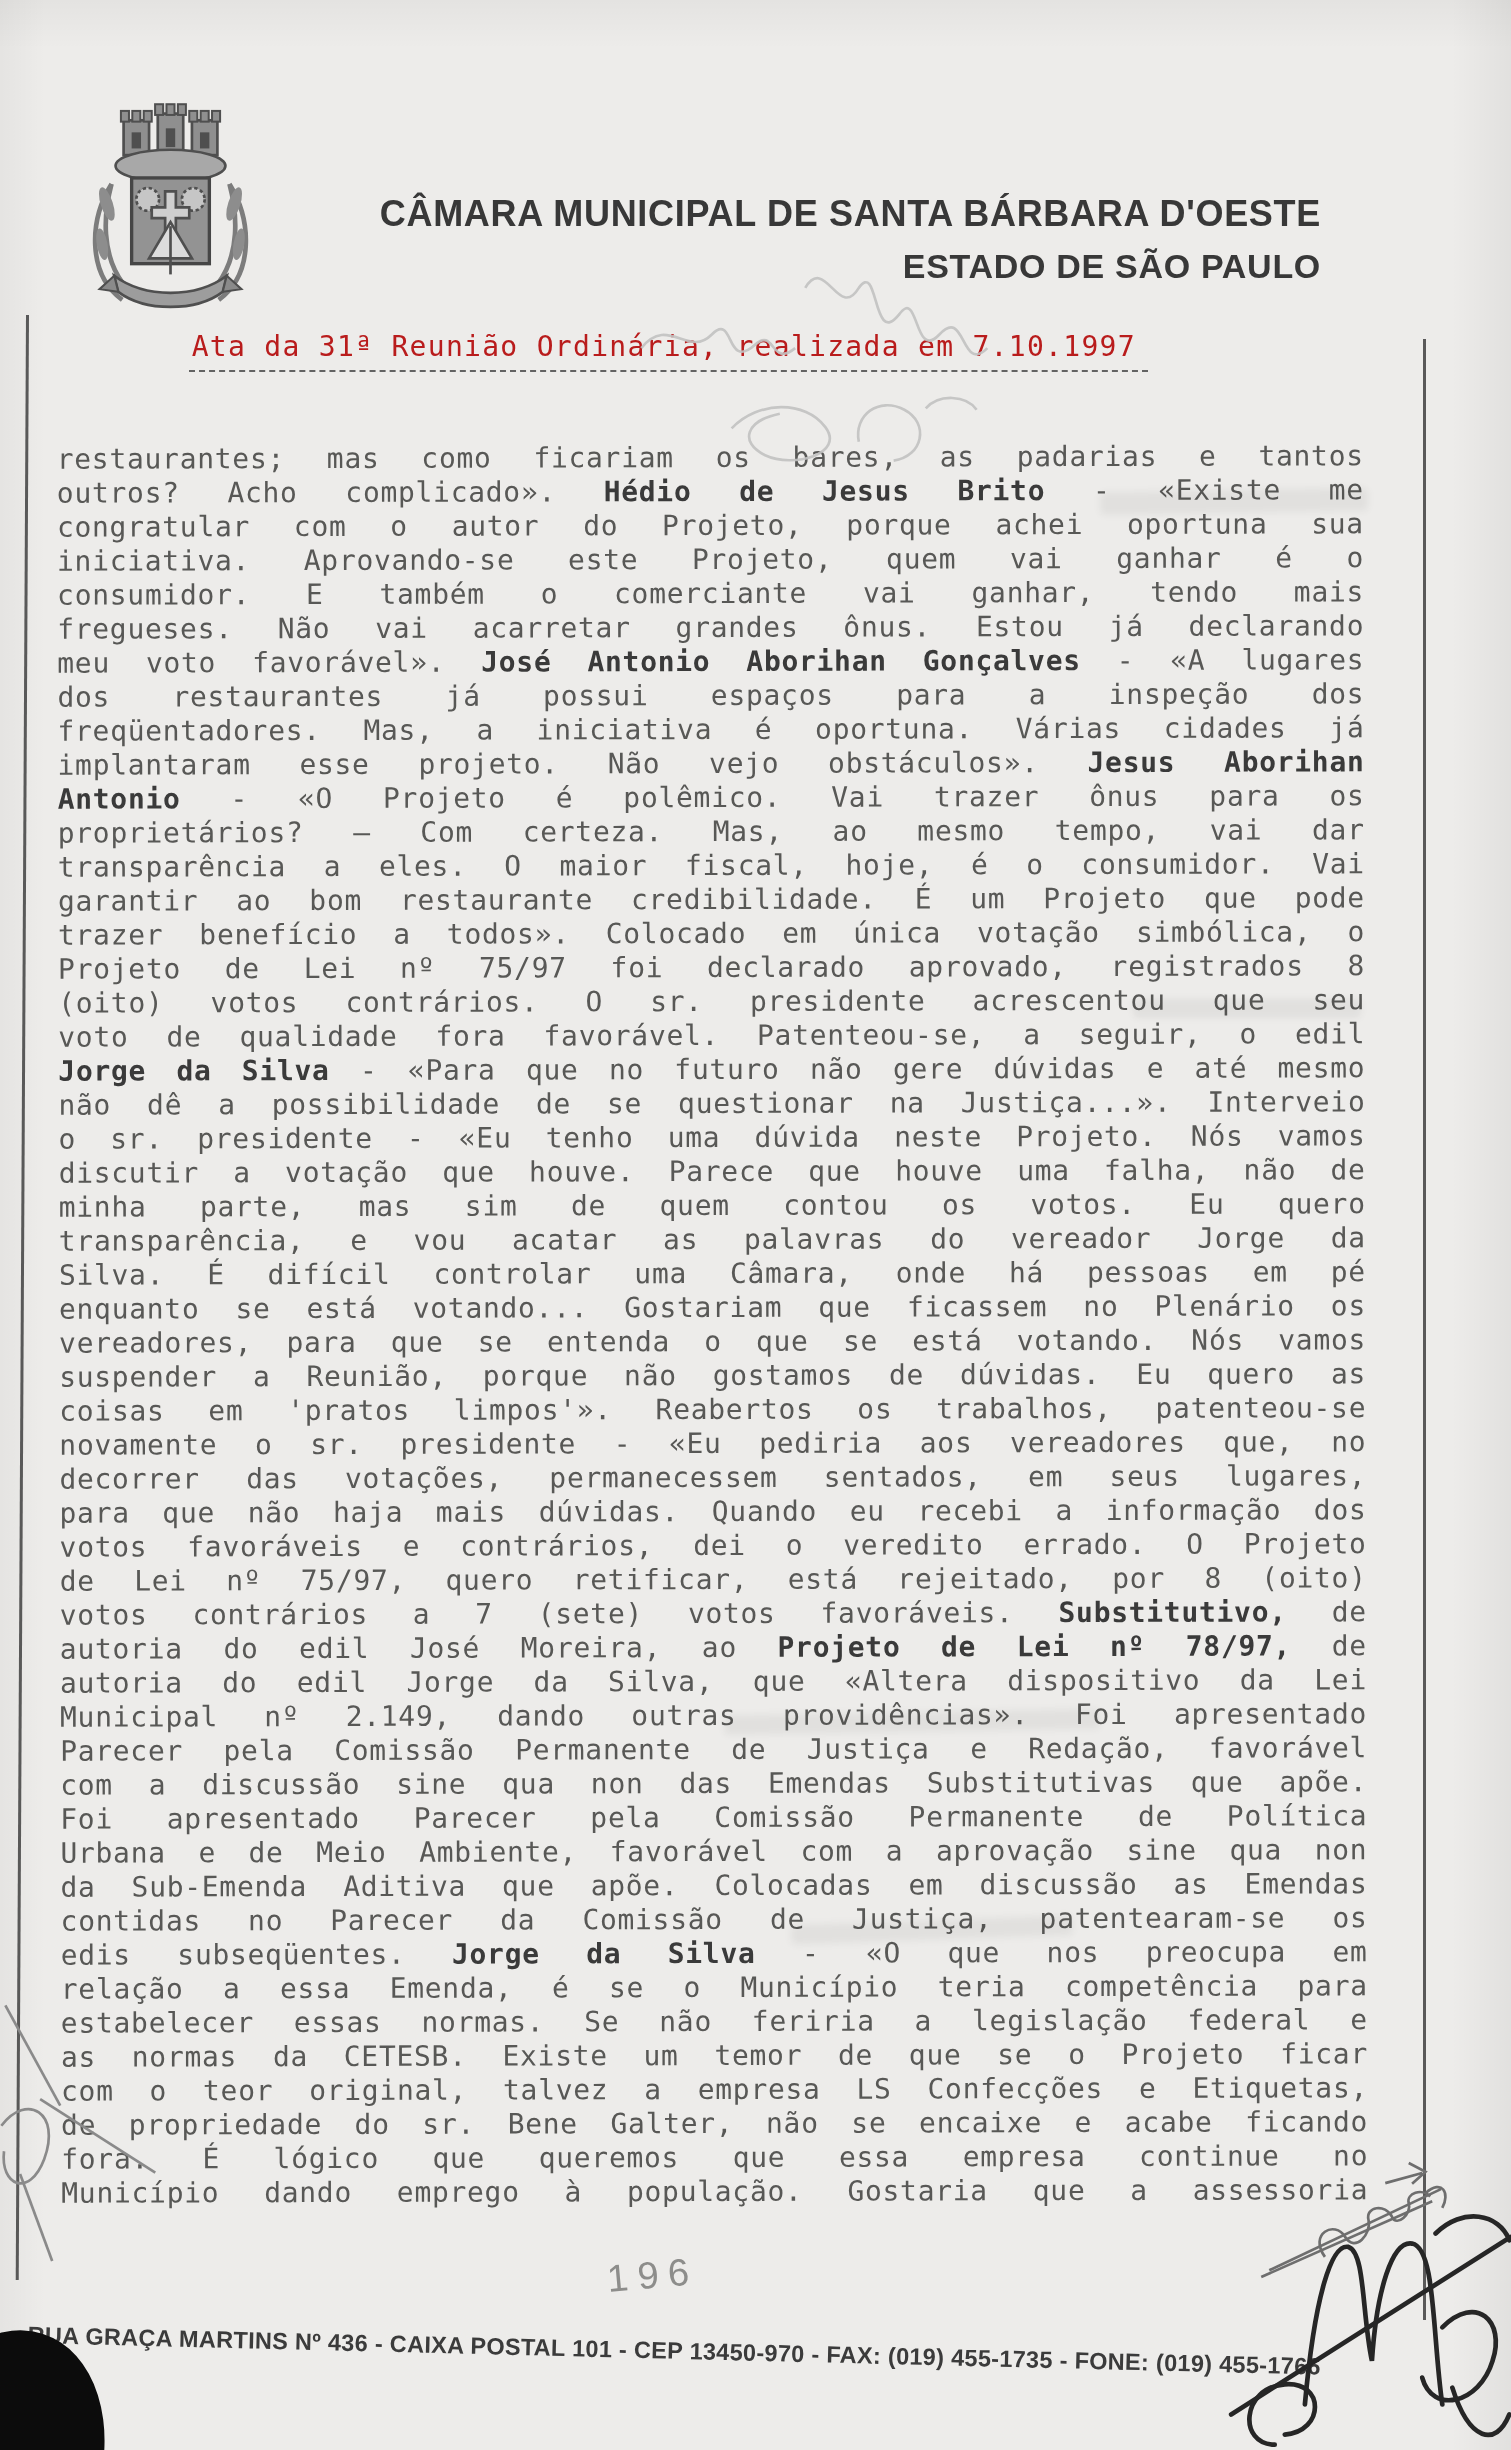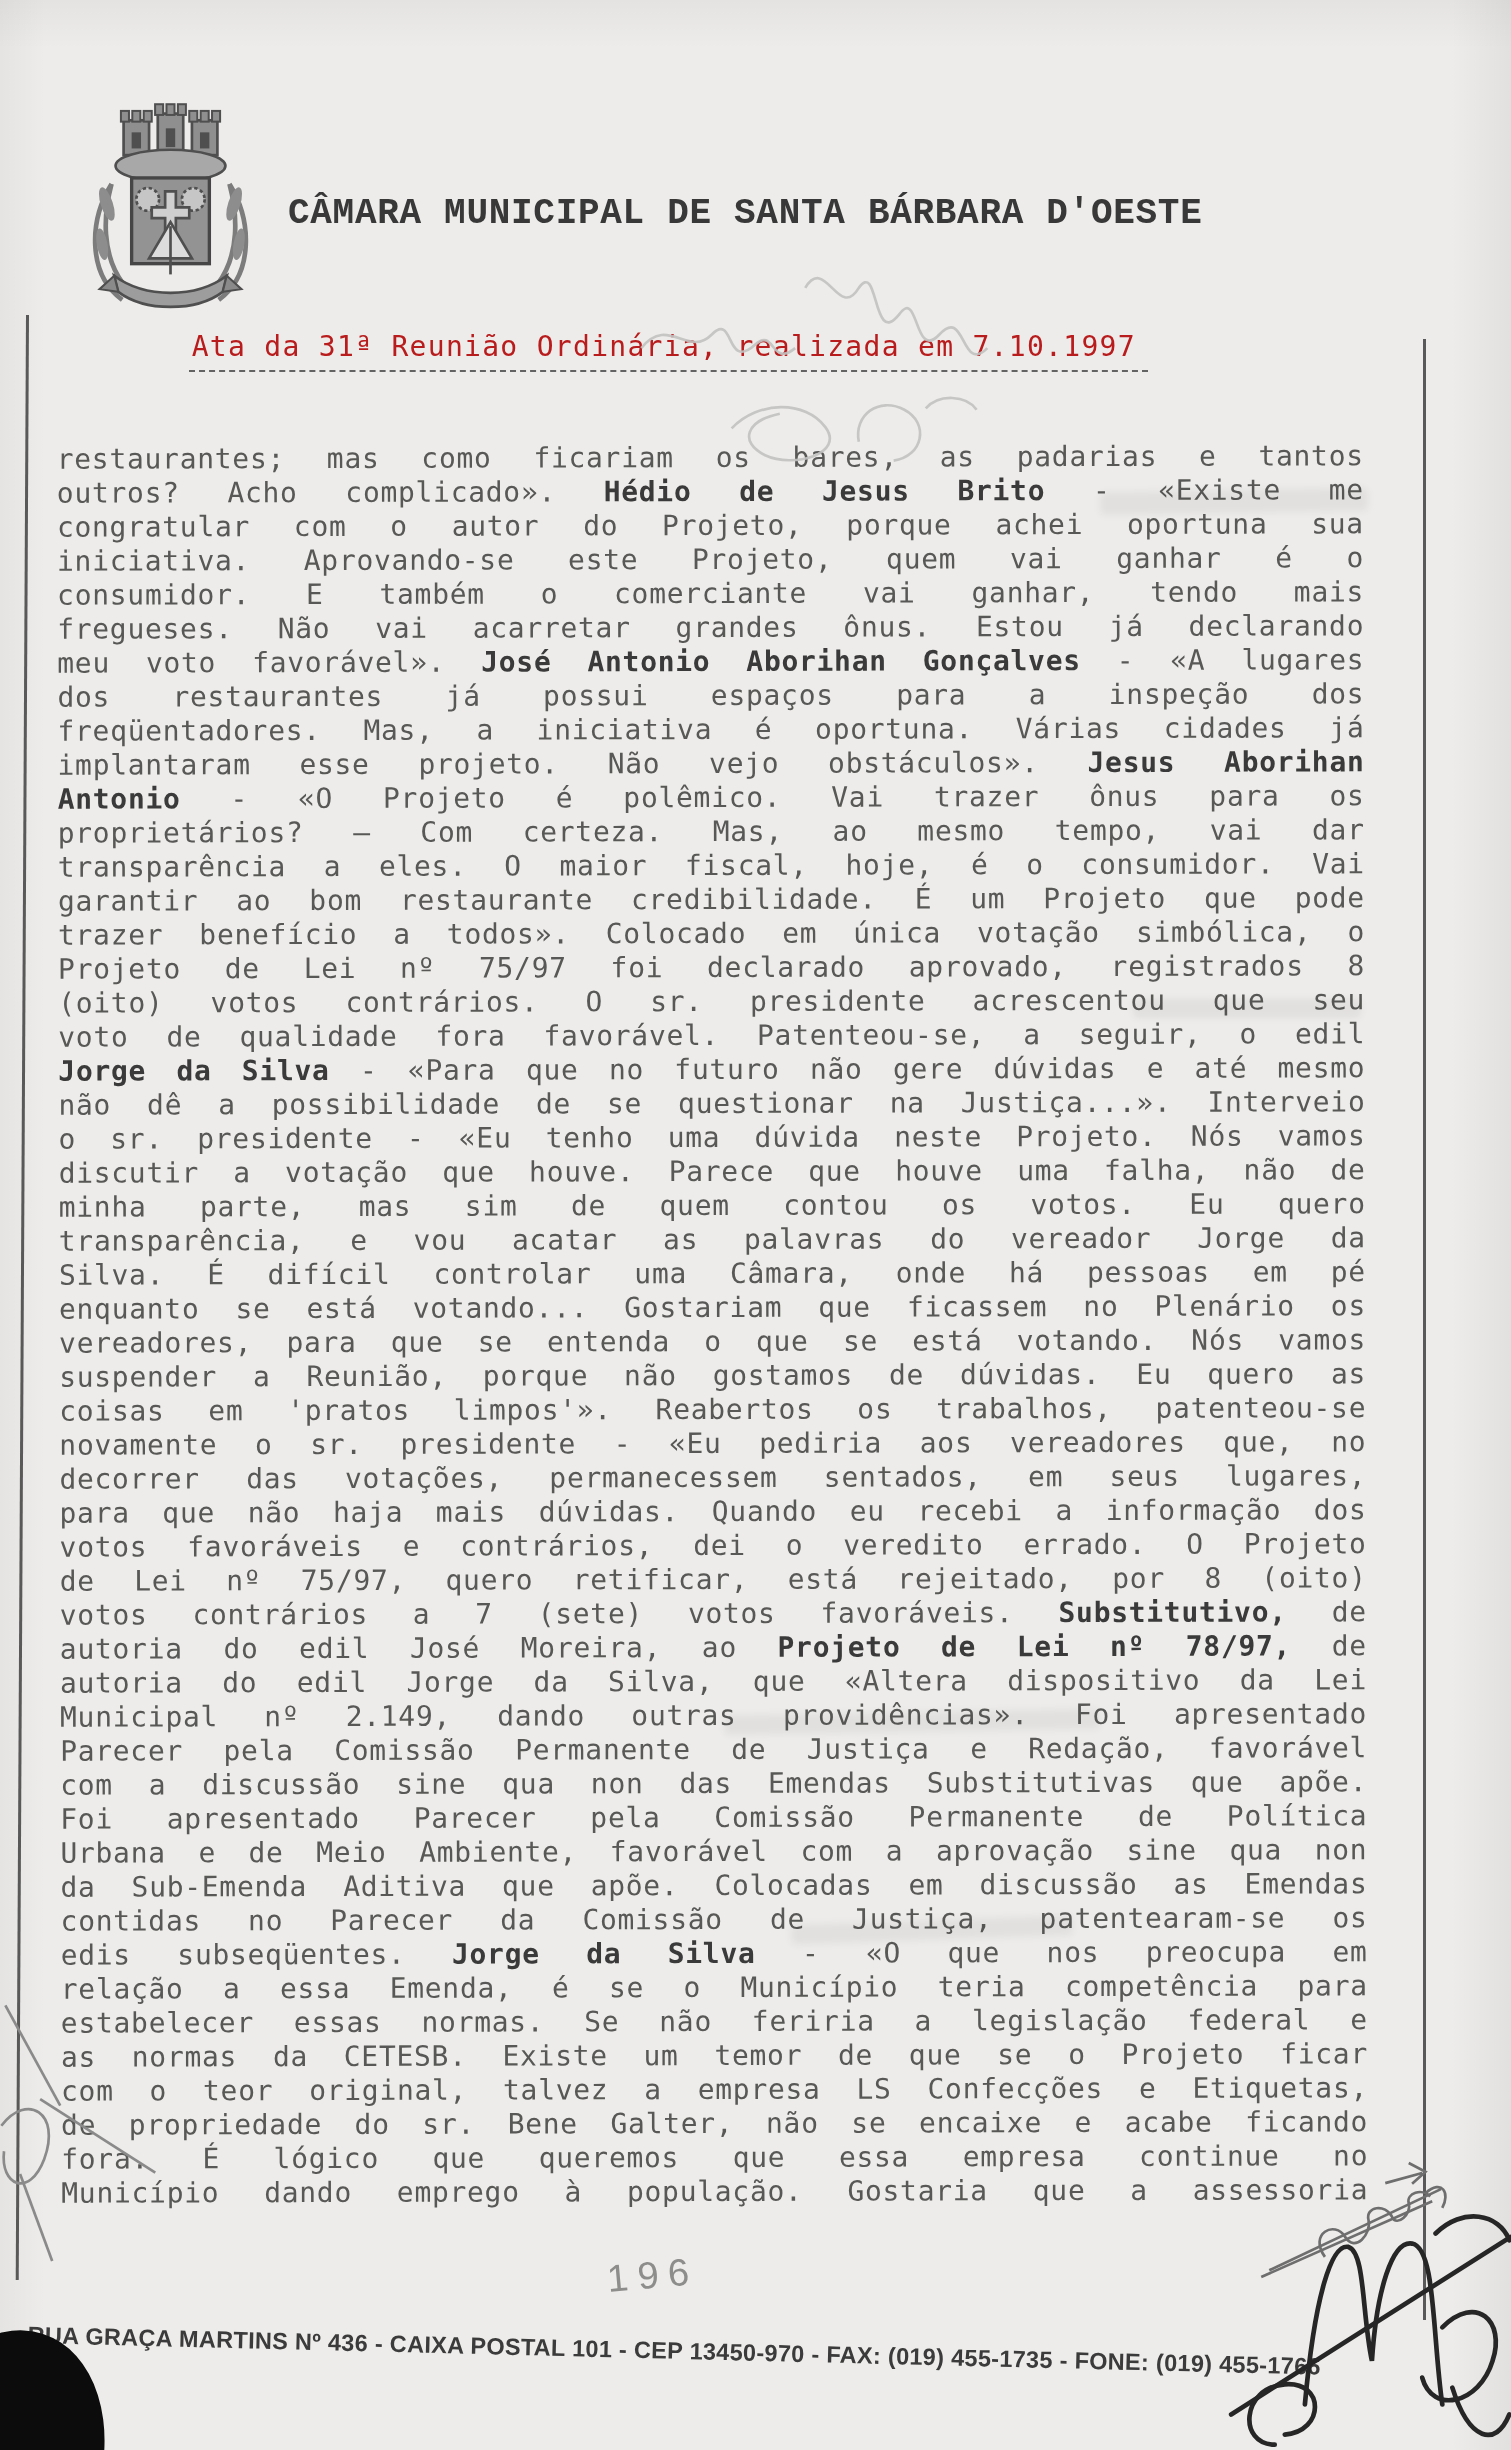--- a/index.html
+++ b/index.html
@@ -22,22 +22,22 @@
   }
   .border-line{position:absolute;background:#3f3f3f;width:2.7px;opacity:.85;}
   .border-left{left:25.5px;top:315px;height:1965px;transform:rotate(.3deg);transform-origin:top left;}
   .border-right{left:1423px;top:339px;height:1981px;}
   .corner-shadow{
     position:absolute;left:-101px;top:2327px;width:201px;height:282px;
     background:#0c0c0c;border-radius:50%;transform:rotate(18deg);
   }
   .crest{position:absolute;left:70px;top:50px;width:201px;height:288px;}
   .org-header{
-    position:absolute;left:288px;width:1033px;text-align:left;
-    font-family:Liberation Mono, monospace;font-weight:bold;color:#383838;
+    position:absolute;left:288px;width:1033px;text-align:right;
+    font-family:Liberation Sans, sans-serif;font-weight:bold;color:#383838;
     letter-spacing:0.7px;white-space:nowrap;
   }
   .org-line1{top:193px;font-size:36px;}
   .org-line2{top:247px;font-size:34px;}
   .doc-title{
     position:absolute;left:189px;top:330px;
     font-size:28px;letter-spacing:1.3px;color:#b91c1c;
     border-bottom:2.7px dashed #636363;padding:0 12px 6.7px 2.7px;
     white-space:nowrap;
   }
@@ -111,20 +111,21 @@
     <circle cx="184" cy="218" r="17" fill="#c6c6c6" stroke="#4f4f4f" stroke-width="4" stroke-dasharray="5 4"></circle>
     <path d="M142,206 h16 v24 h20 v16 h-20 v30 h-16 v-30 h-20 v-16 h20 z" fill="#cfcfcf" stroke="#4f4f4f" stroke-width="4"></path>
     <path d="M150,252 L118,306 L182,306 Z" fill="#dcdcdc" stroke="#4f4f4f" stroke-width="4"></path>
     <line x1="150" y1="258" x2="150" y2="330" stroke="#4f4f4f" stroke-width="4"></line>
 
     <path d="M66,332 C112,366 188,366 234,332 L228,356 C188,386 112,386 72,356 Z" fill="#9d9d9d" stroke="#4f4f4f" stroke-width="4"></path>
     <path d="M66,332 L44,352 L72,356 Z M234,332 L256,352 L228,356 Z" fill="#8a8a8a" stroke="#4f4f4f" stroke-width="3"></path>
   </svg>
 
   <div class="org-header org-line1">CÂMARA MUNICIPAL DE SANTA BÁRBARA D'OESTE</div>
+  <div class="org-header org-line2">ESTADO DE SÃO PAULO</div>
 
   <div class="doc-title">Ata da 31ª Reunião Ordinária, realizada em 7.10.1997</div>
 
   <div class="body-text">
       <div class="body-line"><span class="seg-n">restaurantes; mas como ficariam os bares, as padarias e tantos</span></div>
       <div class="body-line"><span class="seg-n">outros? Acho complicado». </span><span class="seg-b">Hédio de Jesus Brito</span><span class="seg-n"> - «Existe me</span></div>
       <div class="body-line"><span class="seg-n">congratular com o autor do Projeto, porque achei oportuna sua</span></div>
       <div class="body-line"><span class="seg-n">iniciativa. Aprovando-se este Projeto, quem vai ganhar é o</span></div>
       <div class="body-line"><span class="seg-n">consumidor. E também o comerciante vai ganhar, tendo mais</span></div>
       <div class="body-line"><span class="seg-n">fregueses. Não vai acarretar grandes ônus. Estou já declarando</span></div>

